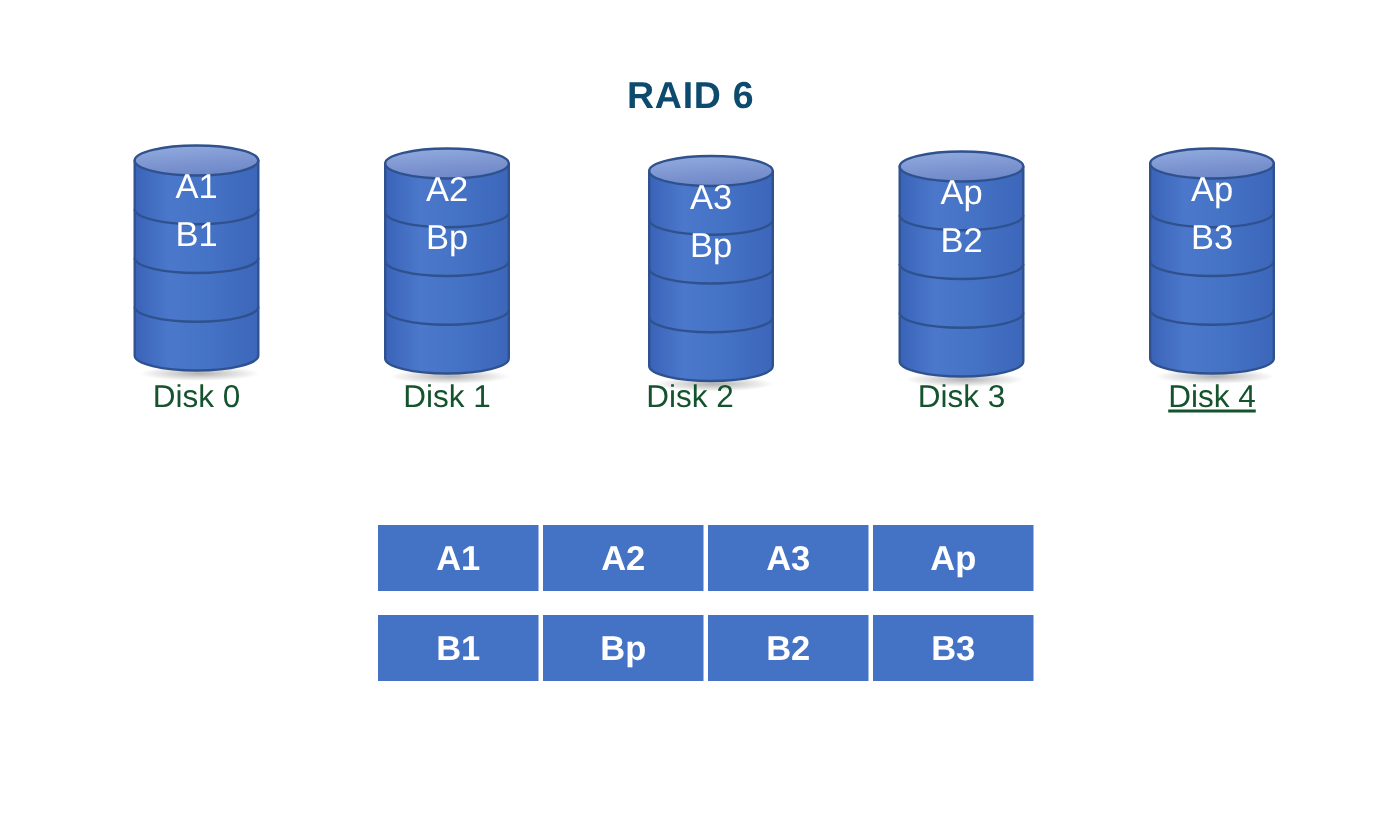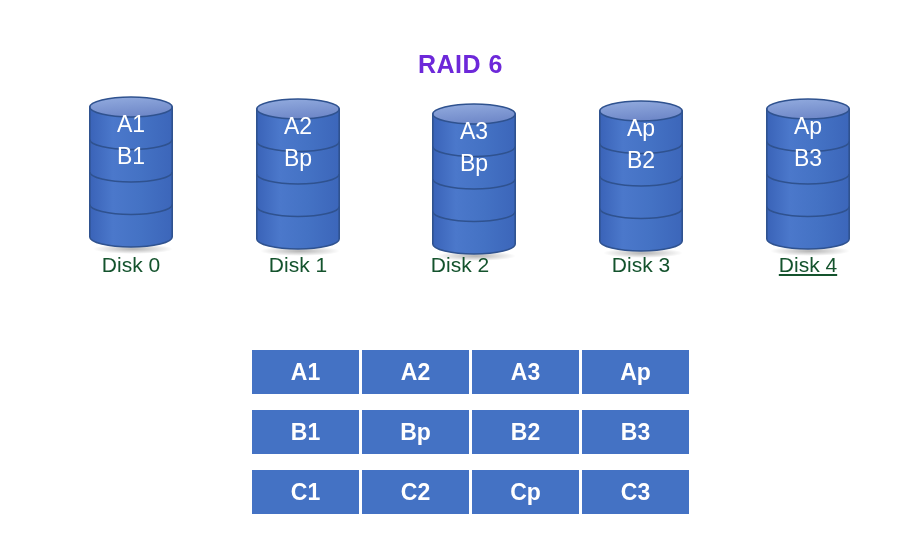--- a/index.html
+++ b/index.html
@@ -11,21 +11,21 @@
     position:relative;
   }
   #stage{position:absolute;left:0;top:0;width:921px;height:551px;}
 
   .title{
     position:absolute;
     left:0;top:50px;width:921px;
     text-align:center;
     font-size:25px;
     font-weight:bold;
-    color:#6d28d9;
+    color:#0c4a6e;
     letter-spacing:0.5px;
   }
 
   .disk{
     position:absolute;
     width:84px;
   }
   .disk svg{display:block;overflow:visible;}
 
   .band-label{
@@ -233,21 +233,15 @@
         <div class="grid-cell">A2</div>
         <div class="grid-cell">A3</div>
         <div class="grid-cell">Ap</div>
       </div>
       <div class="grid-row">
         <div class="grid-cell">B1</div>
         <div class="grid-cell">Bp</div>
         <div class="grid-cell">B2</div>
         <div class="grid-cell">B3</div>
       </div>
-      <div class="grid-row">
-        <div class="grid-cell">C1</div>
-        <div class="grid-cell">C2</div>
-        <div class="grid-cell">Cp</div>
-        <div class="grid-cell">C3</div>
-      </div>
     </div>
 
 </div>
 
 </body></html>

